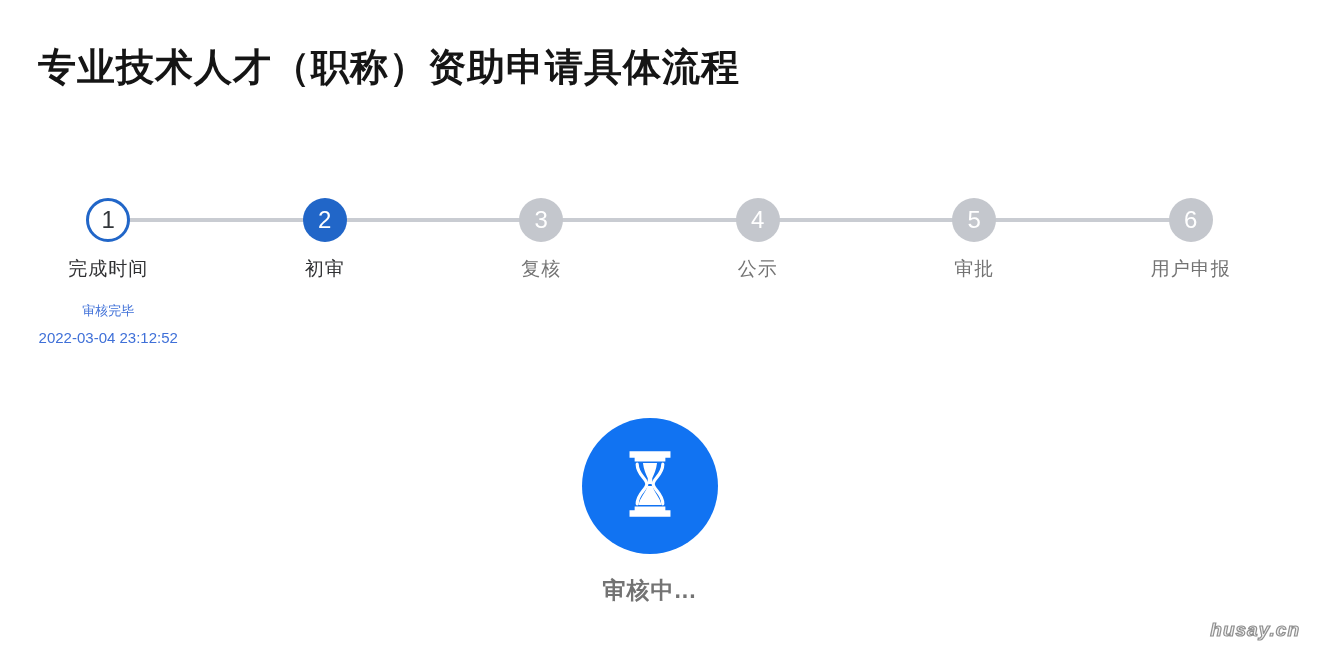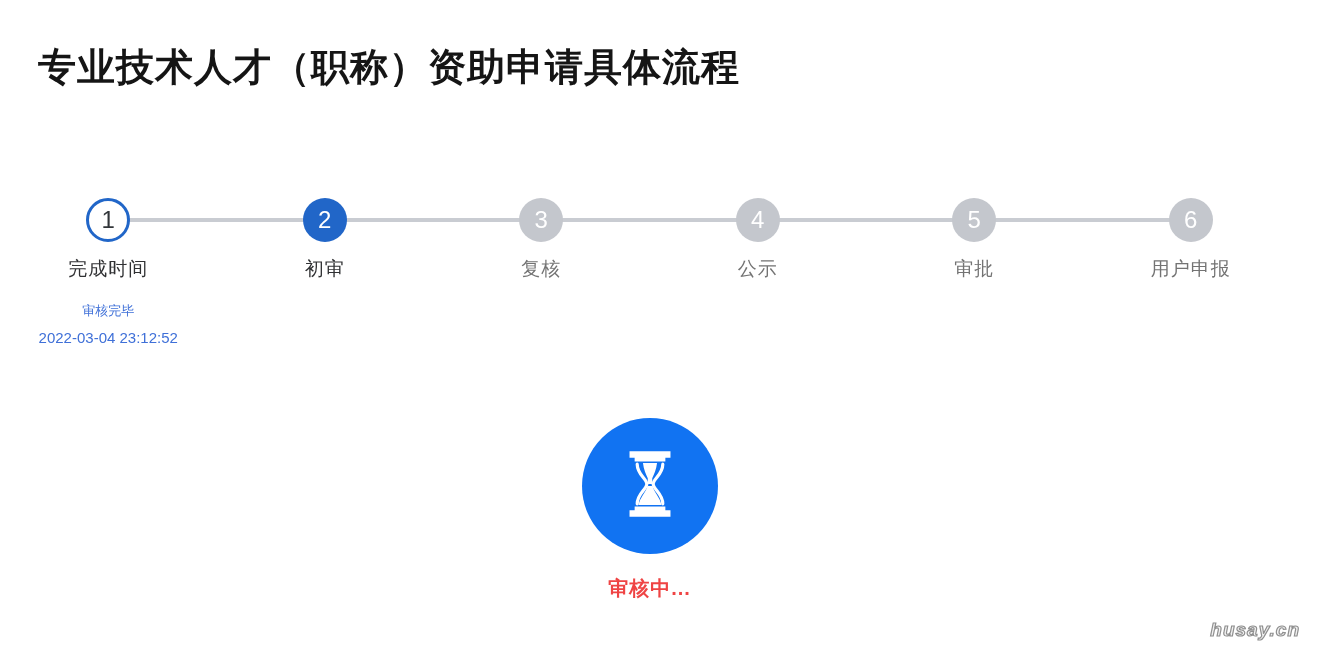--- a/index.html
+++ b/index.html
@@ -95,23 +95,23 @@
   .status-circle {
     width: 136px; height: 136px;
     border-radius: 50%;
     background: #1173f2;
     display: flex;
     align-items: center;
     justify-content: center;
   }
   .status-label {
     margin-top: 21px;
-    font-size: 20px;
+    font-size: 23px;
     font-weight: 700;
-    color: #ef4444;
+    color: #737373;
     letter-spacing: 1px;
   }
 
   
   .watermark {
     position: absolute;
     right: 19px; bottom: 8px;
     font-size: 19px;
     font-style: italic;
     font-weight: 700;

